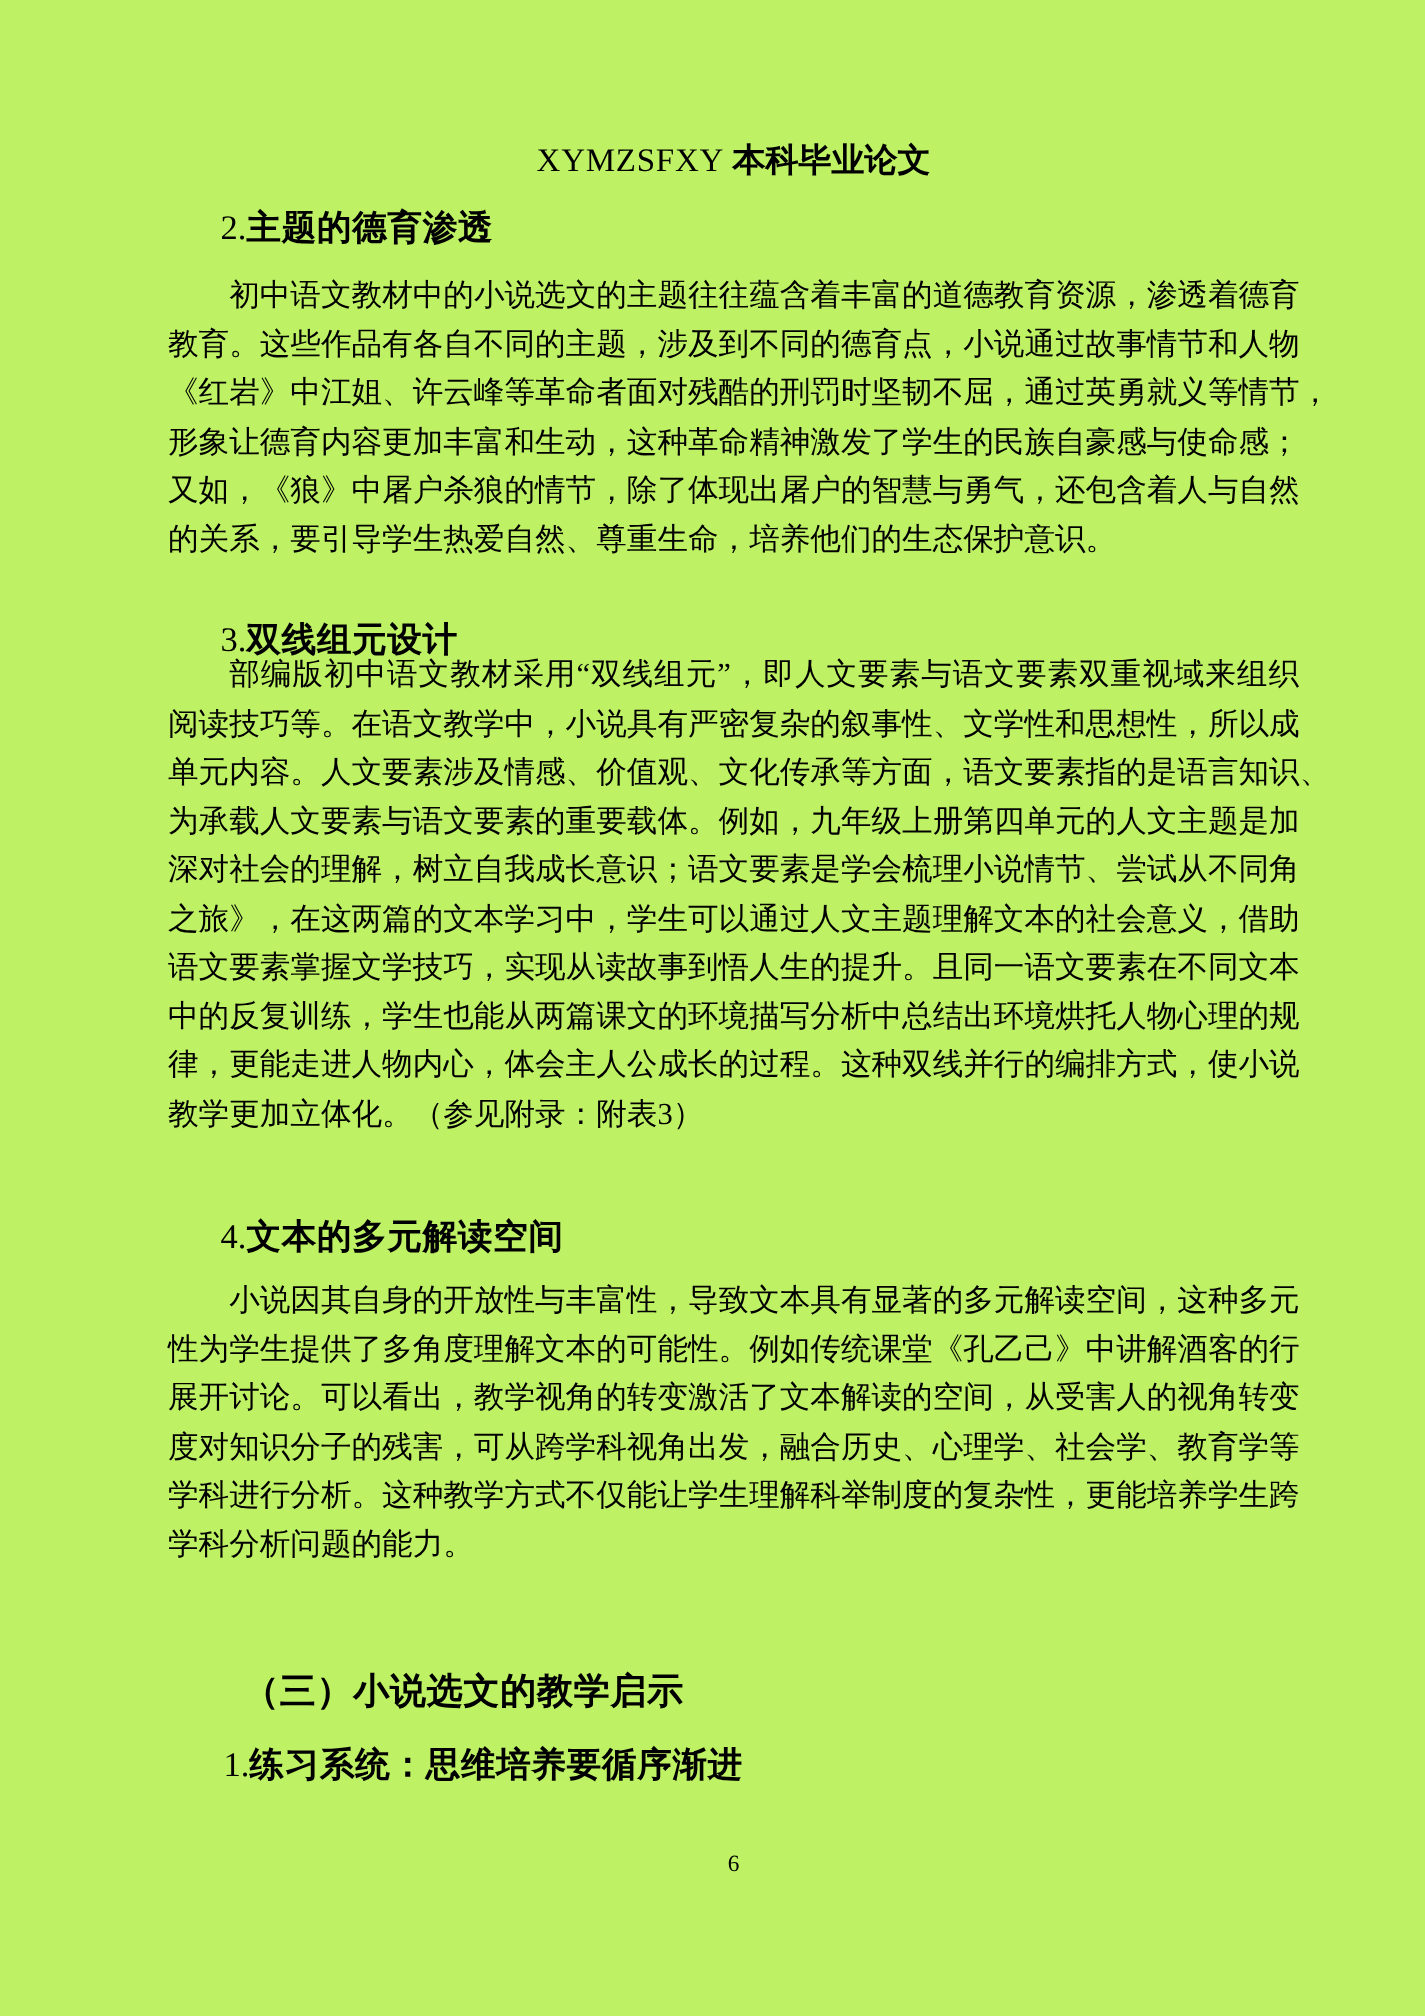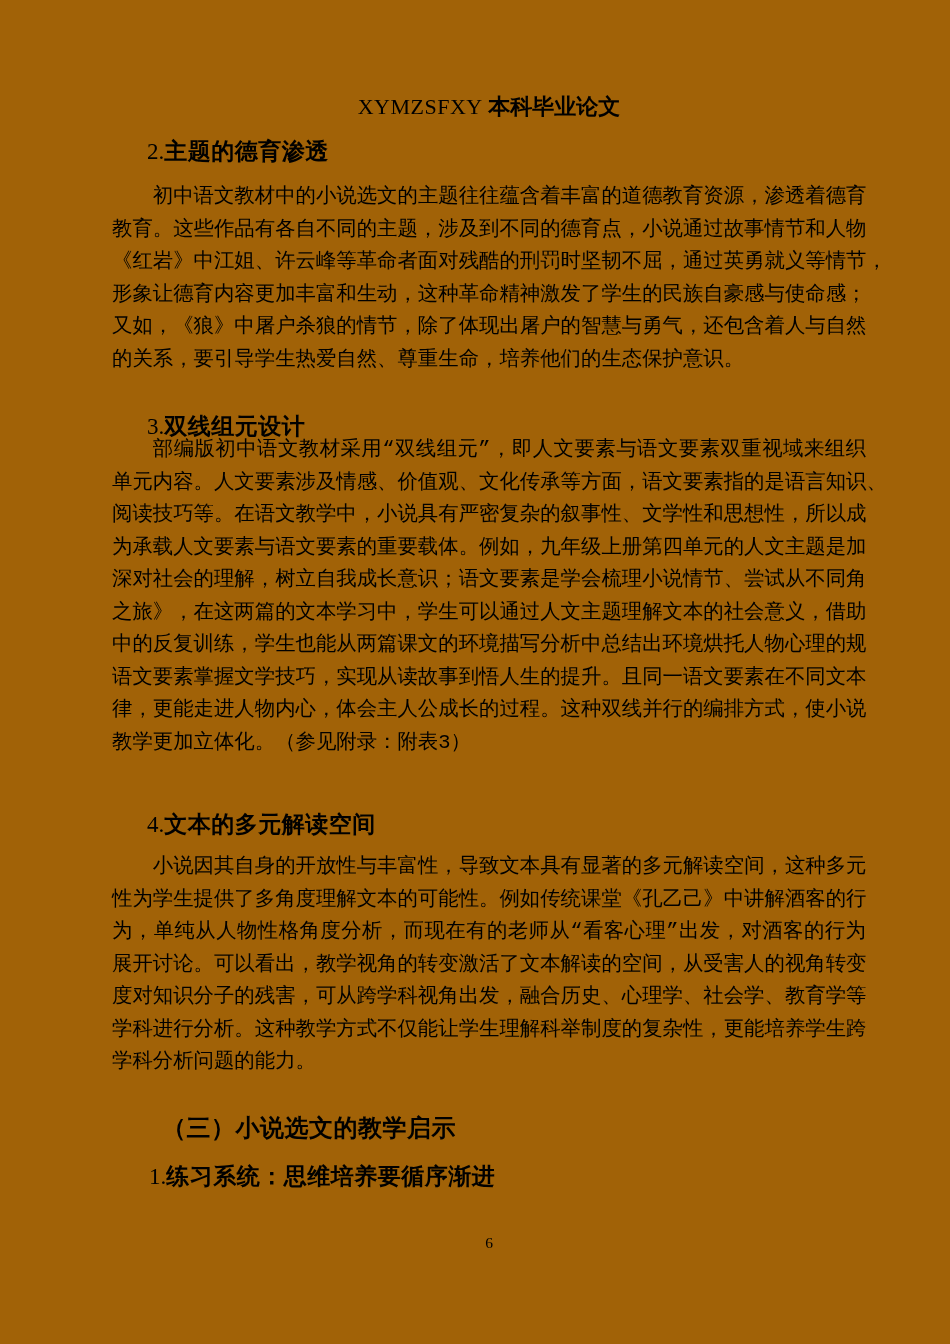--- a/index.html
+++ b/index.html
@@ -1,20 +1,20 @@
 <!DOCTYPE html>
 <html><head>
 <meta charset="utf-8">
 <style>
   html, body { margin: 0; padding: 0; background: #ffffff; }
   .page {
     position: relative;
     width: 950px;
     height: 1344px;
-    background: #a16207;
+    background: #bef264;
     color: #000000;
     overflow: hidden;
     font-family: "Liberation Serif", "DejaVu Serif", serif;
   }
   .abs { position: absolute; }
   .doc-header {
     left: 112px; width: 754px; top: 93px;
     text-align: center;
     font-size: 22px; line-height: 28px;
     white-space: nowrap;
@@ -55,21 +55,21 @@
     white-space: nowrap;
   }
   .h-sub .htext {
     font-family: "Liberation Sans", "DejaVu Sans", sans-serif;
     font-weight: bold;
     letter-spacing: 0.5px;
   }
   .para {
     left: 112px; width: 754px;
     font-size: 20.4px;
-    font-family: Liberation Mono, monospace;
+    font-family: Liberation Serif, serif;
   }
   .tline {
     height: 32.5px;
     line-height: 32.5px;
     text-align: justify;
     text-align-last: justify;
     white-space: nowrap;
     overflow: visible;
   }
   .tline.first { text-indent: 2em; }
@@ -103,39 +103,38 @@
       <div class="tline">又如，《狼》中屠户杀狼的情节，除了体现出屠户的智慧与勇气，还包含着人与自然</div>
       <div class="tline last">的关系，要引导学生热爱自然、尊重生命，培养他们的生态保护意识。</div>
     </div>
 
   <div class="abs h-numbered" style="top:411px">
     <span class="hnum">3.</span><span class="htext">双线组元设计</span>
   </div>
 
   <div class="abs para" style="top:434px">
       <div class="tline first">部编版初中语文教材采用“双线组元”，即人文要素与语文要素双重视域来组织</div>
+      <div class="tline">阅读技巧等。在语文教学中，小说具有严密复杂的叙事性、文学性和思想性，所以成</div>
       <div class="tline">单元内容。人文要素涉及情感、价值观、文化传承等方面，语文要素指的是语言知识、</div>
-      <div class="tline">阅读技巧等。在语文教学中，小说具有严密复杂的叙事性、文学性和思想性，所以成</div>
       <div class="tline">为承载人文要素与语文要素的重要载体。例如，九年级上册第四单元的人文主题是加</div>
       <div class="tline">深对社会的理解，树立自我成长意识；语文要素是学会梳理小说情节、尝试从不同角</div>
       <div class="tline">之旅》，在这两篇的文本学习中，学生可以通过人文主题理解文本的社会意义，借助</div>
+      <div class="tline">语文要素掌握文学技巧，实现从读故事到悟人生的提升。且同一语文要素在不同文本</div>
       <div class="tline">中的反复训练，学生也能从两篇课文的环境描写分析中总结出环境烘托人物心理的规</div>
-      <div class="tline">语文要素掌握文学技巧，实现从读故事到悟人生的提升。且同一语文要素在不同文本</div>
       <div class="tline">律，更能走进人物内心，体会主人公成长的过程。这种双线并行的编排方式，使小说</div>
       <div class="tline last">教学更加立体化。（参见附录：附表3）</div>
     </div>
 
   <div class="abs h-numbered" style="top:809px">
     <span class="hnum">4.</span><span class="htext">文本的多元解读空间</span>
   </div>
 
   <div class="abs para" style="top:851px">
       <div class="tline first">小说因其自身的开放性与丰富性，导致文本具有显著的多元解读空间，这种多元</div>
       <div class="tline">性为学生提供了多角度理解文本的可能性。例如传统课堂《孔乙己》中讲解酒客的行</div>
-      <div class="tline">为，单纯从人物性格角度分析，而现在有的老师从“看客心理”出发，对酒客的行为</div>
       <div class="tline">展开讨论。可以看出，教学视角的转变激活了文本解读的空间，从受害人的视角转变</div>
       <div class="tline">度对知识分子的残害，可从跨学科视角出发，融合历史、心理学、社会学、教育学等</div>
       <div class="tline">学科进行分析。这种教学方式不仅能让学生理解科举制度的复杂性，更能培养学生跨</div>
       <div class="tline last">学科分析问题的能力。</div>
     </div>
 
   <div class="abs h-section" style="top:1112px">（三）小说选文的教学启示</div>
 
   <div class="abs h-sub" style="top:1161px">
     <span class="hnum">1.</span><span class="htext">练习系统：思维培养要循序渐进</span>

